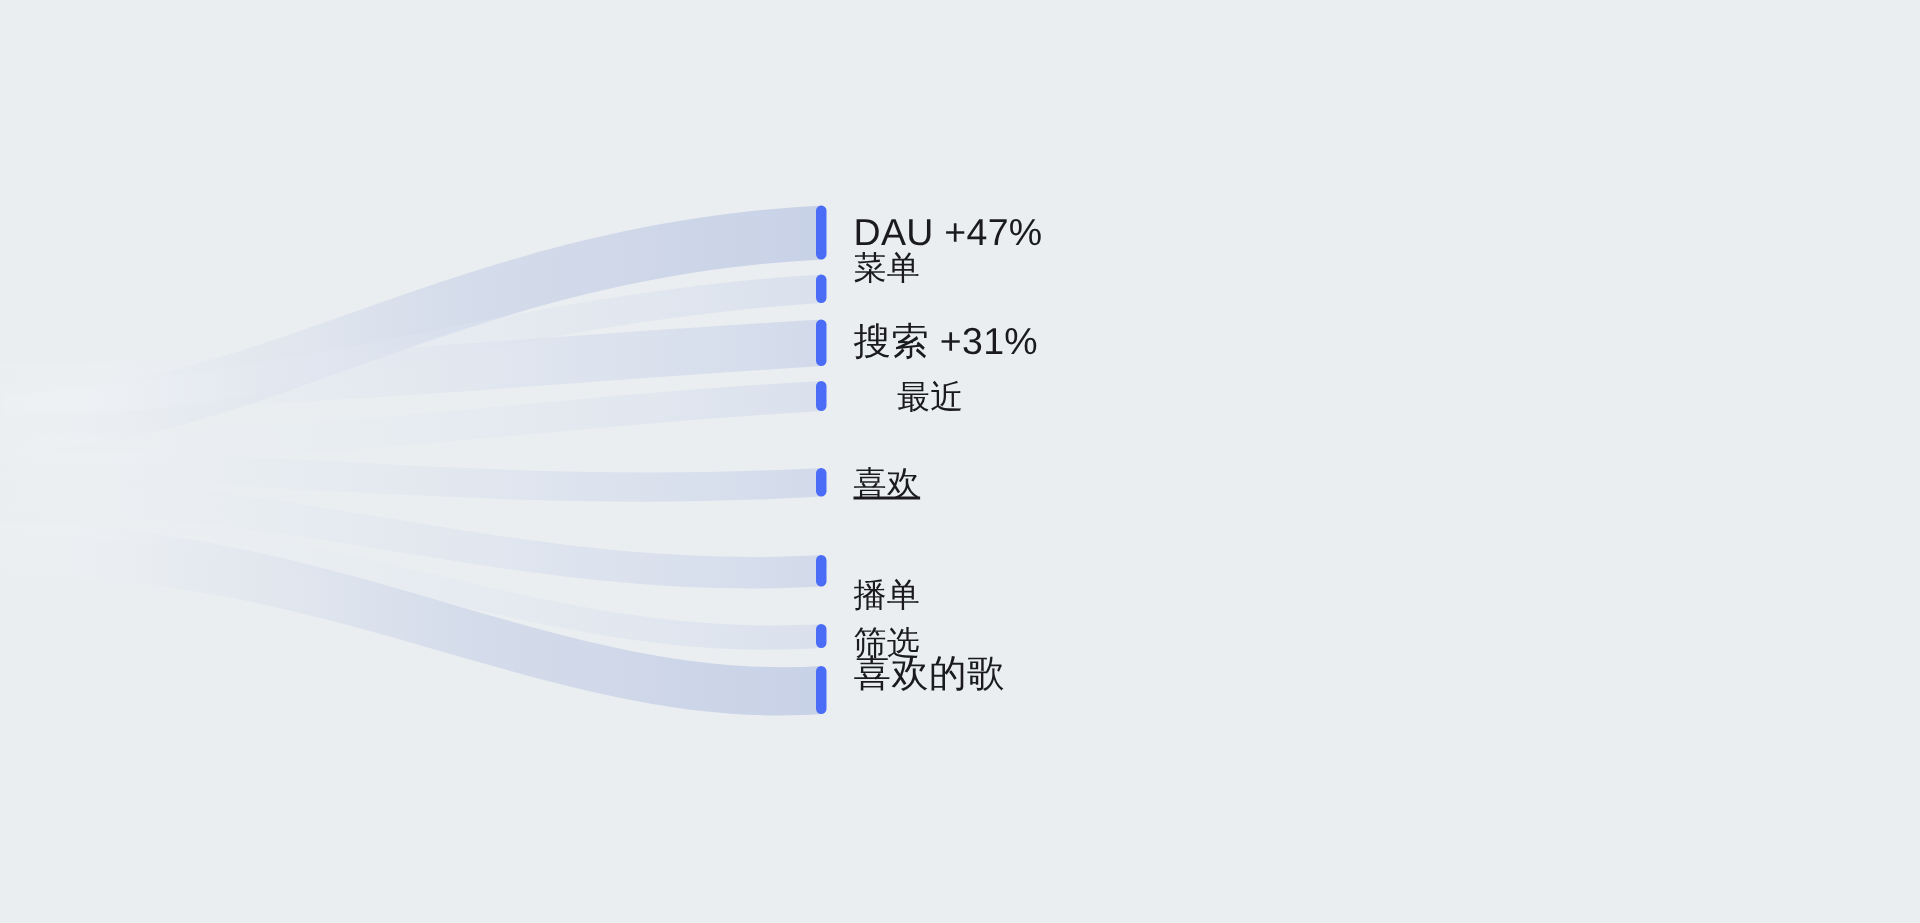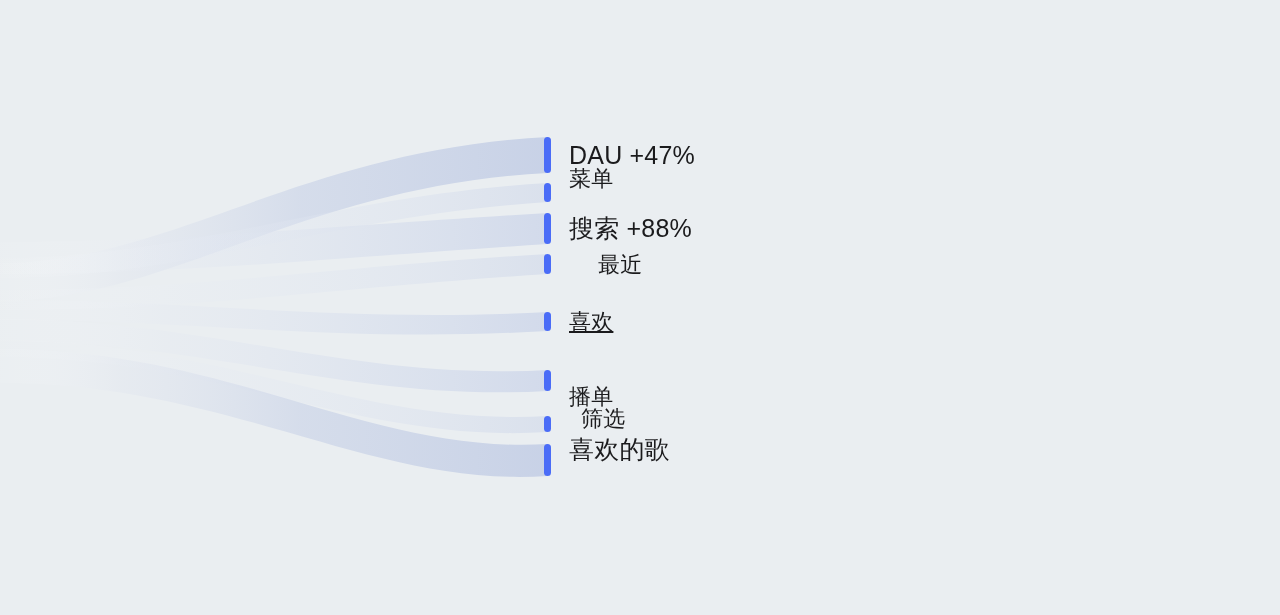--- a/index.html
+++ b/index.html
@@ -100,21 +100,21 @@
       <rect x="544" y="254" width="7" height="20" rx="3.5" fill="#4a6cf7"></rect>
       <rect x="544" y="312" width="7" height="19" rx="3.5" fill="#4a6cf7"></rect>
       <rect x="544" y="370" width="7" height="21" rx="3.5" fill="#4a6cf7"></rect>
       <rect x="544" y="416" width="7" height="16" rx="3.5" fill="#4a6cf7"></rect>
       <rect x="544" y="444" width="7" height="32" rx="3.5" fill="#4a6cf7"></rect>
     </g>
   </svg>
 
   <div class="node-label label-lg" style="left:569px; top:143px;">DAU  +47%</div>
   <div class="node-label label-md" style="left:569px; top:168px;">菜单</div>
-  <div class="node-label label-lg" style="left:569px; top:216px;">搜索  +88%</div>
+  <div class="node-label label-lg" style="left:569px; top:216px;">搜索  +31%</div>
   <div class="node-label label-md" style="left:598px; top:254px;">最近</div>
   <div class="node-label label-md" style="left:569px; top:311px;text-decoration:underline;">喜欢</div>
   <div class="node-label label-md" style="left:569px; top:370px;margin-top:16px;">播单</div>
-  <div class="node-label label-md" style="left:569px; top:408px;margin-left:12px;">筛选</div>
+  <div class="node-label label-md" style="left:569px; top:418px;">筛选</div>
   <div class="node-label label-lg" style="left:569px; top:437px;font-family:Liberation Serif, serif;">喜欢的歌</div>
 
 
 </div>
 
 </body></html>

